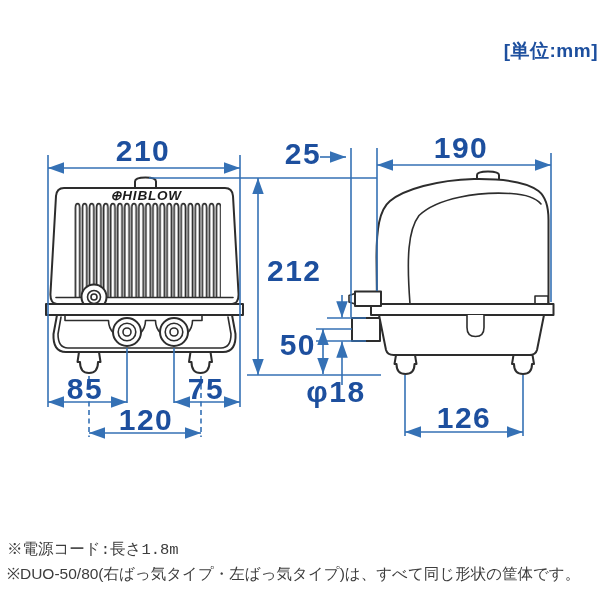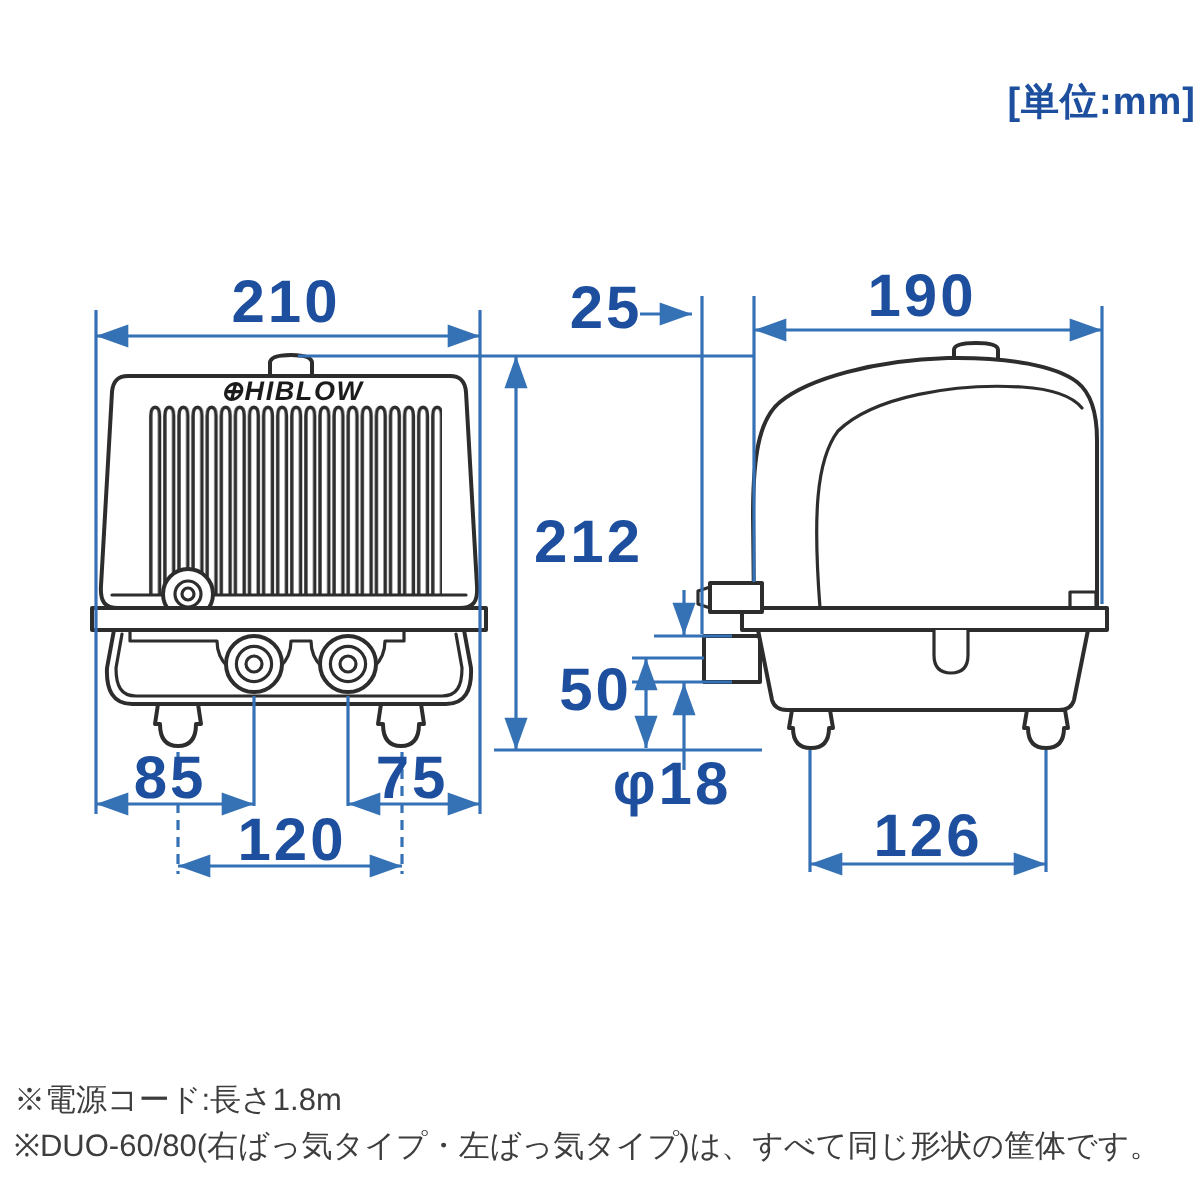--- a/index.html
+++ b/index.html
@@ -8,21 +8,21 @@
   svg{position:absolute;left:0;top:0;}
   .outline{stroke:#2d2d2d;stroke-width:2;fill:none;stroke-linejoin:round;stroke-linecap:round;}
   .outline.fill{fill:#ffffff;}
   .thin{stroke-width:1.6;}
   .dim{stroke:#3571b5;stroke-width:1.6;fill:none;}
   .dim.dash{stroke-dasharray:5 3.5;}
   .dim-label{fill:#1d4f9e;font-weight:700;font-size:30px;letter-spacing:1.5px;}
   .unit-label{fill:#1d4f9e;font-weight:700;font-size:19px;letter-spacing:0.5px;}
   .logo-text{fill:#1b1b1b;font-style:italic;font-weight:700;font-size:13.5px;letter-spacing:0.8px;}
   .note{position:absolute;left:7px;color:#3d3d3d;font-size:15.5px;line-height:1.4;white-space:nowrap;}
-  .note1{top:540px;}
+  .note1{top:540px;font-family:Liberation Mono, monospace;}
   .note2{top:563px;}
 </style>
 </head>
 <body>
 
 <div class="stage">
 
   <svg width="600" height="520" viewBox="0 0 600 520">
     <defs>
       <marker id="ah" viewBox="0 0 10 8" refX="9.5" refY="4" markerWidth="11" markerHeight="8.5" orient="auto-start-reverse">
@@ -141,14 +141,14 @@
       <text class="dim-label" x="336" y="402" text-anchor="middle">φ18</text>
       <text class="dim-label" x="85" y="399" text-anchor="middle">85</text>
       <text class="dim-label" x="206" y="399" text-anchor="middle">75</text>
       <text class="dim-label" x="146" y="430" text-anchor="middle">120</text>
       <text class="dim-label" x="464" y="428" text-anchor="middle">126</text>
       <text class="unit-label" x="598" y="57" text-anchor="end">[単位:mm]</text>
     </g>
   </svg>
 
   <div class="note note1">※電源コード:長さ1.8m</div>
-  <div class="note note2">※DUO-60/80(右ばっ気タイプ・左ばっ気タイプ)は、すべて同じ形状の筐体です。</div>
+  <div class="note note2">※DUO-50/80(右ばっ気タイプ・左ばっ気タイプ)は、すべて同じ形状の筐体です。</div>
 </div>
 
 </body></html>

